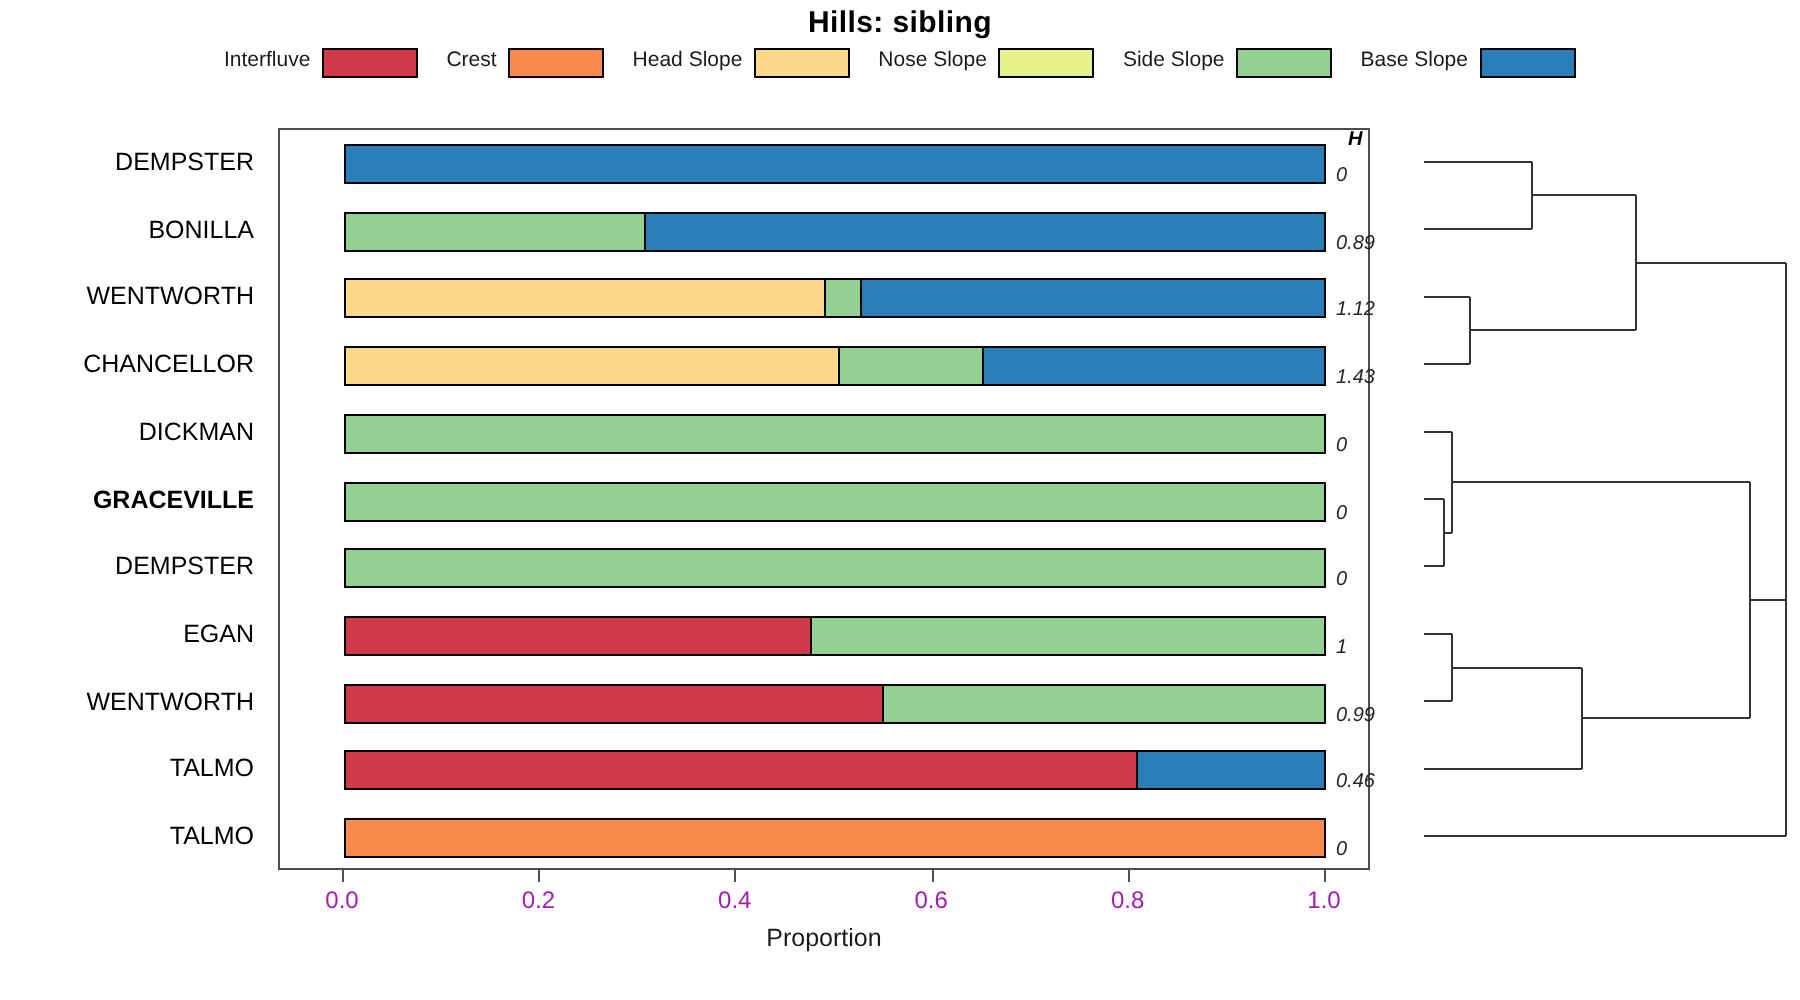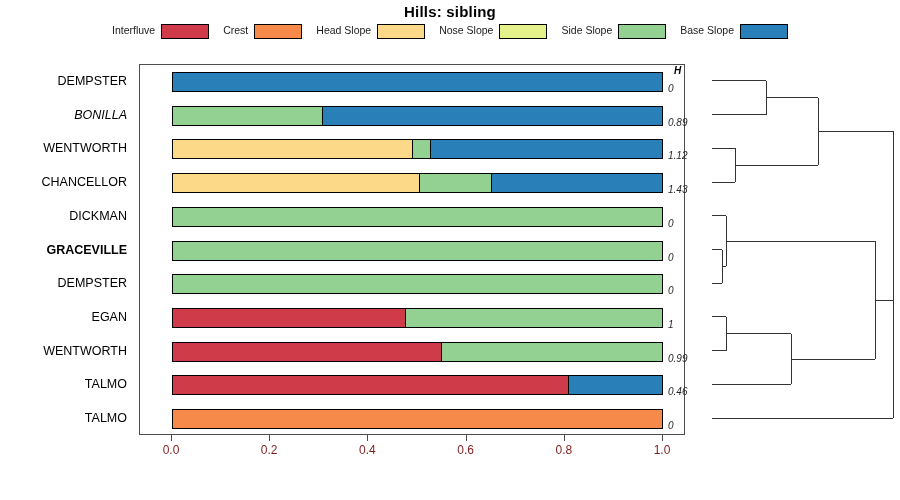--- a/index.html
+++ b/index.html
@@ -162,21 +162,21 @@
   .xtick {
     position: absolute;
     top: 0;
     width: 1px; height: 6px;
     background: #4d4d4d;
   }
   .xticklabel {
     position: absolute;
     top: 8px;
     font-size: 12px;
-    color: #7f1d1d;
+    color: #a21caf;
     transform: translateX(-50%);
     white-space: nowrap;
   }
   #xaxis-title {
     position: absolute;
     left: 139px;
     top: 462px;
     width: 546px;
     text-align: center;
     font-size: 12.5px;
@@ -219,21 +219,21 @@
         <span class="legend-swatch" style="background: rgb(146, 209, 146);"></span>
       </div>
       <div class="legend-entry">
         <span class="legend-label">Base Slope</span>
         <span class="legend-swatch" style="background: rgb(41, 128, 185);"></span>
       </div>
     </div>
 
   <div id="ylabels">
       <div class="ycat" style="top: 16.8636px;">DEMPSTER</div>
-      <div class="ycat" style="top: 50.5909px; font-style: italic;">BONILLA</div>
+      <div class="ycat" style="top: 50.5909px;">BONILLA</div>
       <div class="ycat" style="top: 84.3182px;">WENTWORTH</div>
       <div class="ycat" style="top: 118.045px; margin-left: 16px;">CHANCELLOR</div>
       <div class="ycat" style="top: 151.773px;">DICKMAN</div>
       <div class="ycat bold" style="top: 185.5px;">GRACEVILLE</div>
       <div class="ycat" style="top: 219.227px;">DEMPSTER</div>
       <div class="ycat" style="top: 252.955px; margin-left: 28px;">EGAN</div>
       <div class="ycat" style="top: 286.682px;">WENTWORTH</div>
       <div class="ycat" style="top: 320.409px;">TALMO</div>
       <div class="ycat" style="top: 354.136px;">TALMO</div>
     </div>
@@ -321,20 +321,21 @@
       <div class="xticklabel" style="left: 130.2px;">0.2</div>
       <div class="xtick" style="left: 228.4px;"></div>
       <div class="xticklabel" style="left: 228.4px;">0.4</div>
       <div class="xtick" style="left: 326.6px;"></div>
       <div class="xticklabel" style="left: 326.6px;">0.6</div>
       <div class="xtick" style="left: 424.8px;"></div>
       <div class="xticklabel" style="left: 424.8px;">0.8</div>
       <div class="xtick" style="left: 523px;"></div>
       <div class="xticklabel" style="left: 523px;">1.0</div>
     </div>
+  <div id="xaxis-title">Proportion</div>
 
   <div id="dendro">
       <svg width="212" height="371">
         <g stroke="#333333" stroke-width="1" fill="none" shape-rendering="crispEdges">
           <line x1="24" y1="16.863636363636363" x2="78" y2="16.863636363636363"></line>
           <line x1="24" y1="50.59090909090909" x2="78" y2="50.59090909090909"></line>
           <line x1="78" y1="16.863636363636363" x2="78" y2="50.59090909090909"></line>
           <line x1="24" y1="84.31818181818181" x2="47" y2="84.31818181818181"></line>
           <line x1="24" y1="118.04545454545455" x2="47" y2="118.04545454545455"></line>
           <line x1="47" y1="84.31818181818181" x2="47" y2="118.04545454545455"></line>

